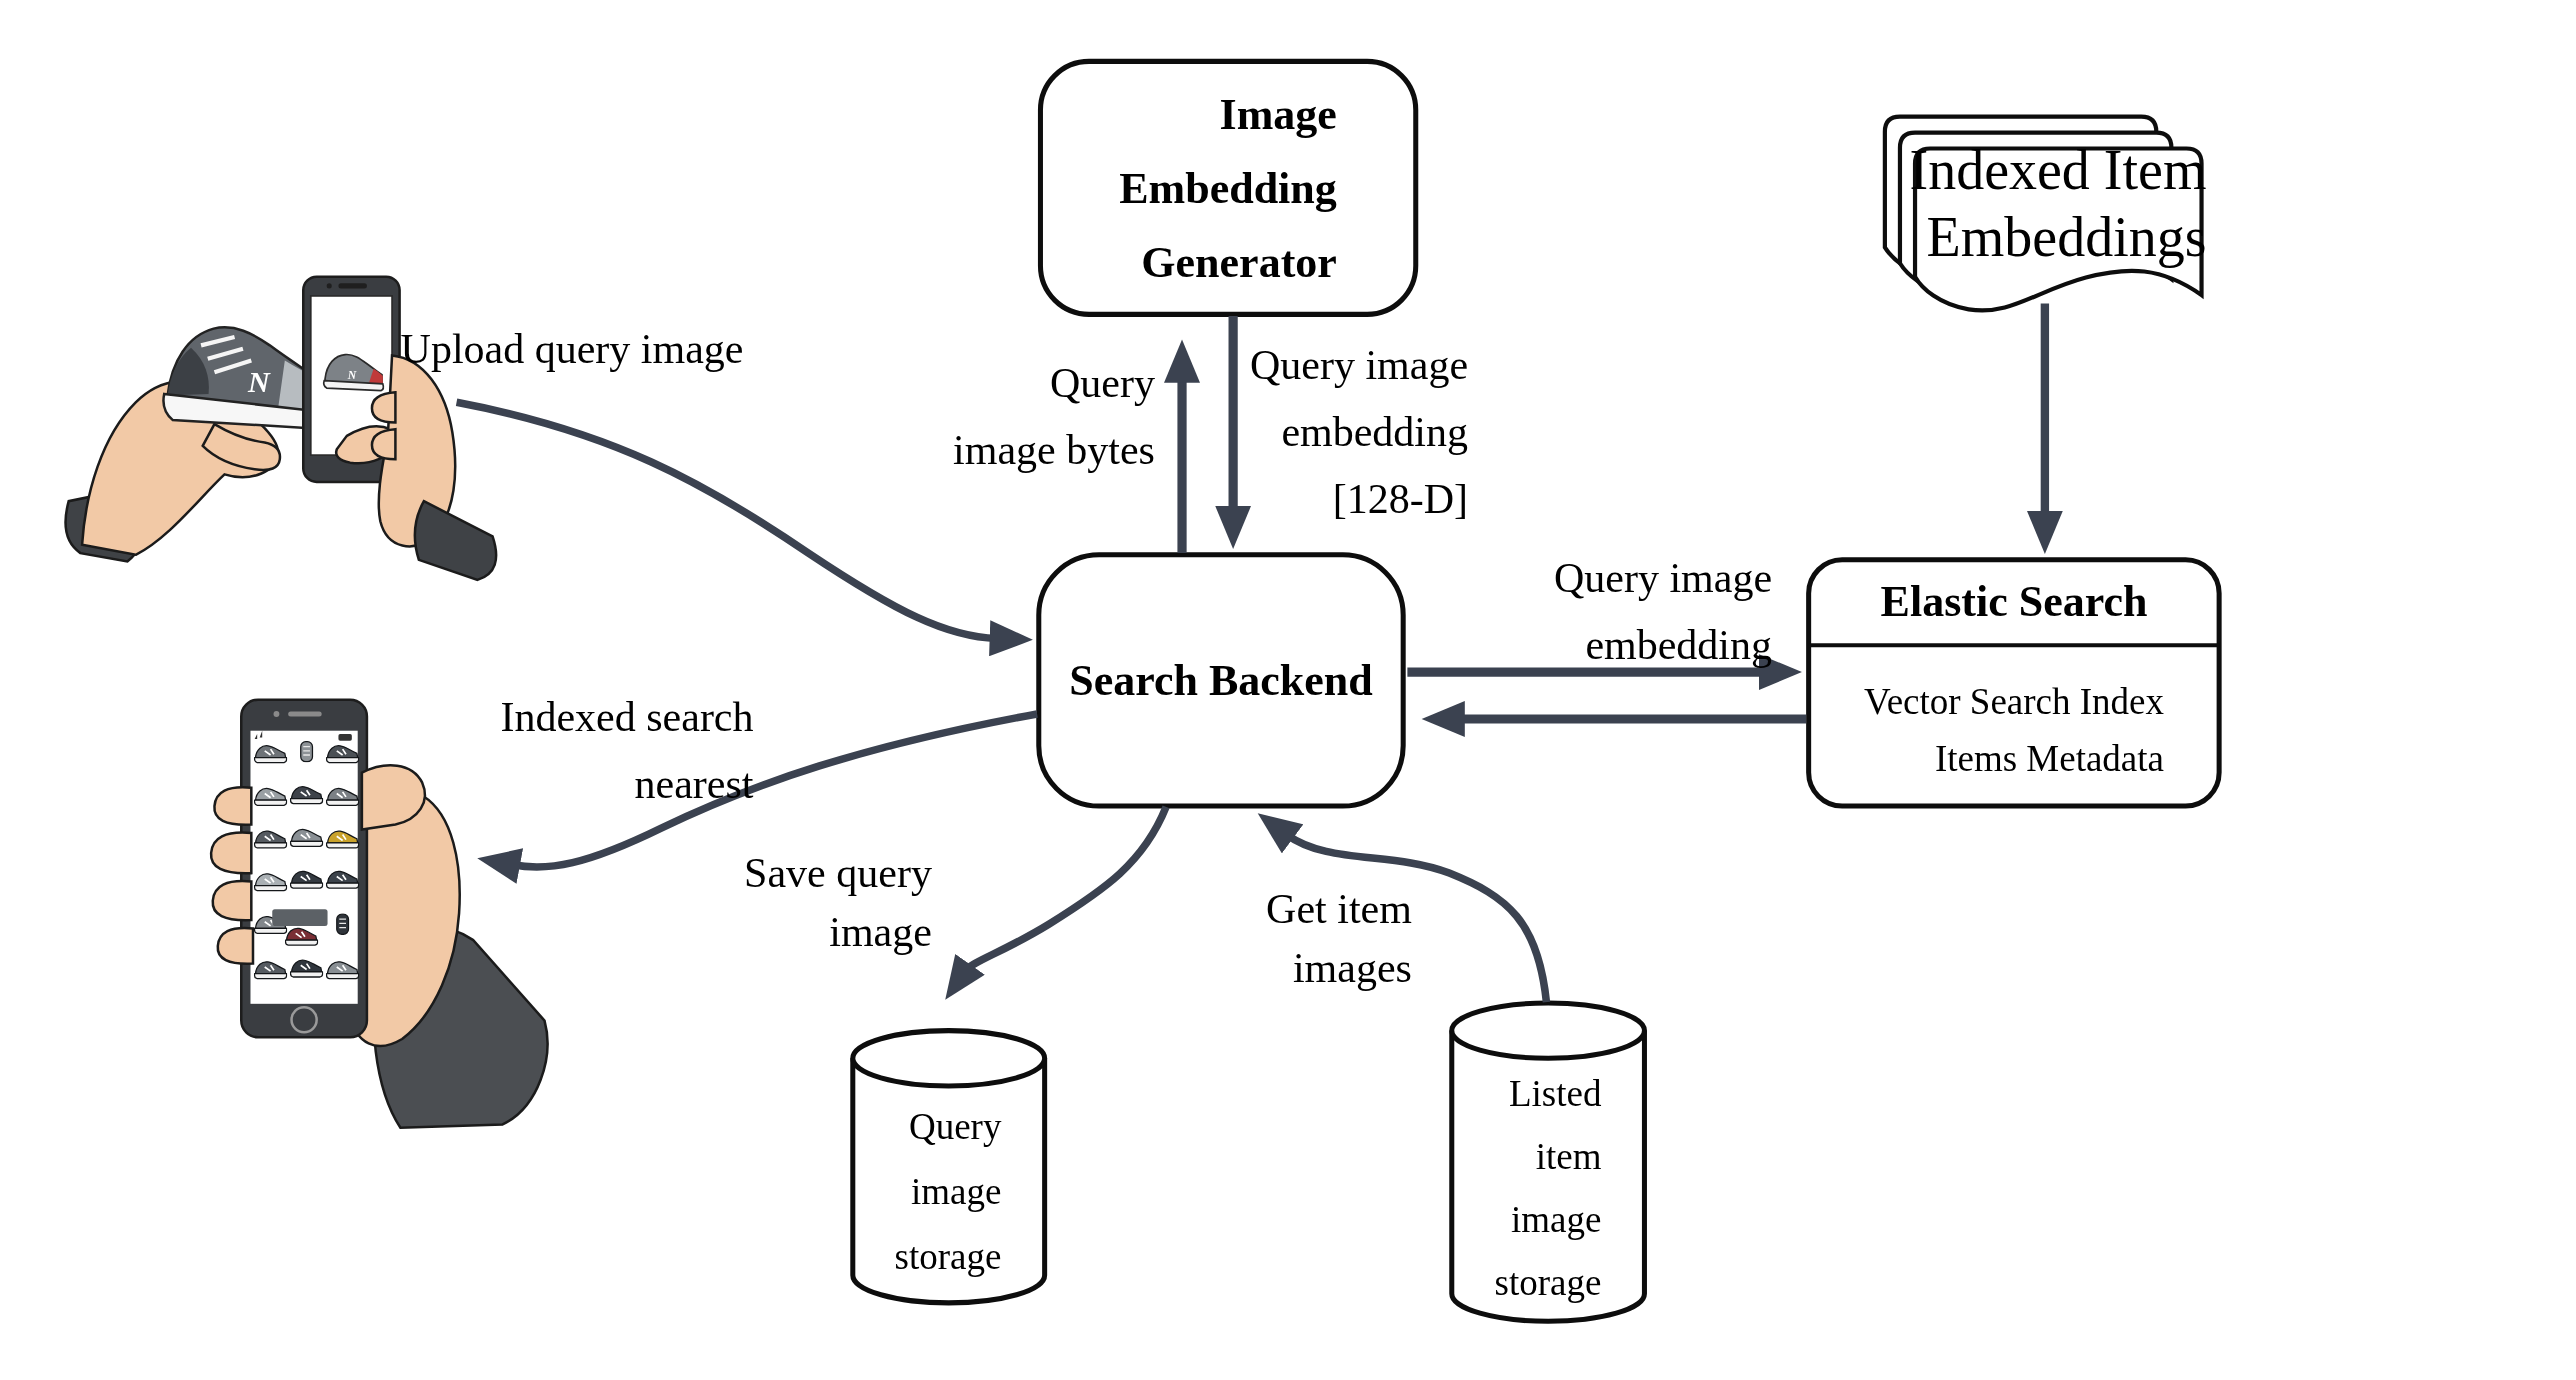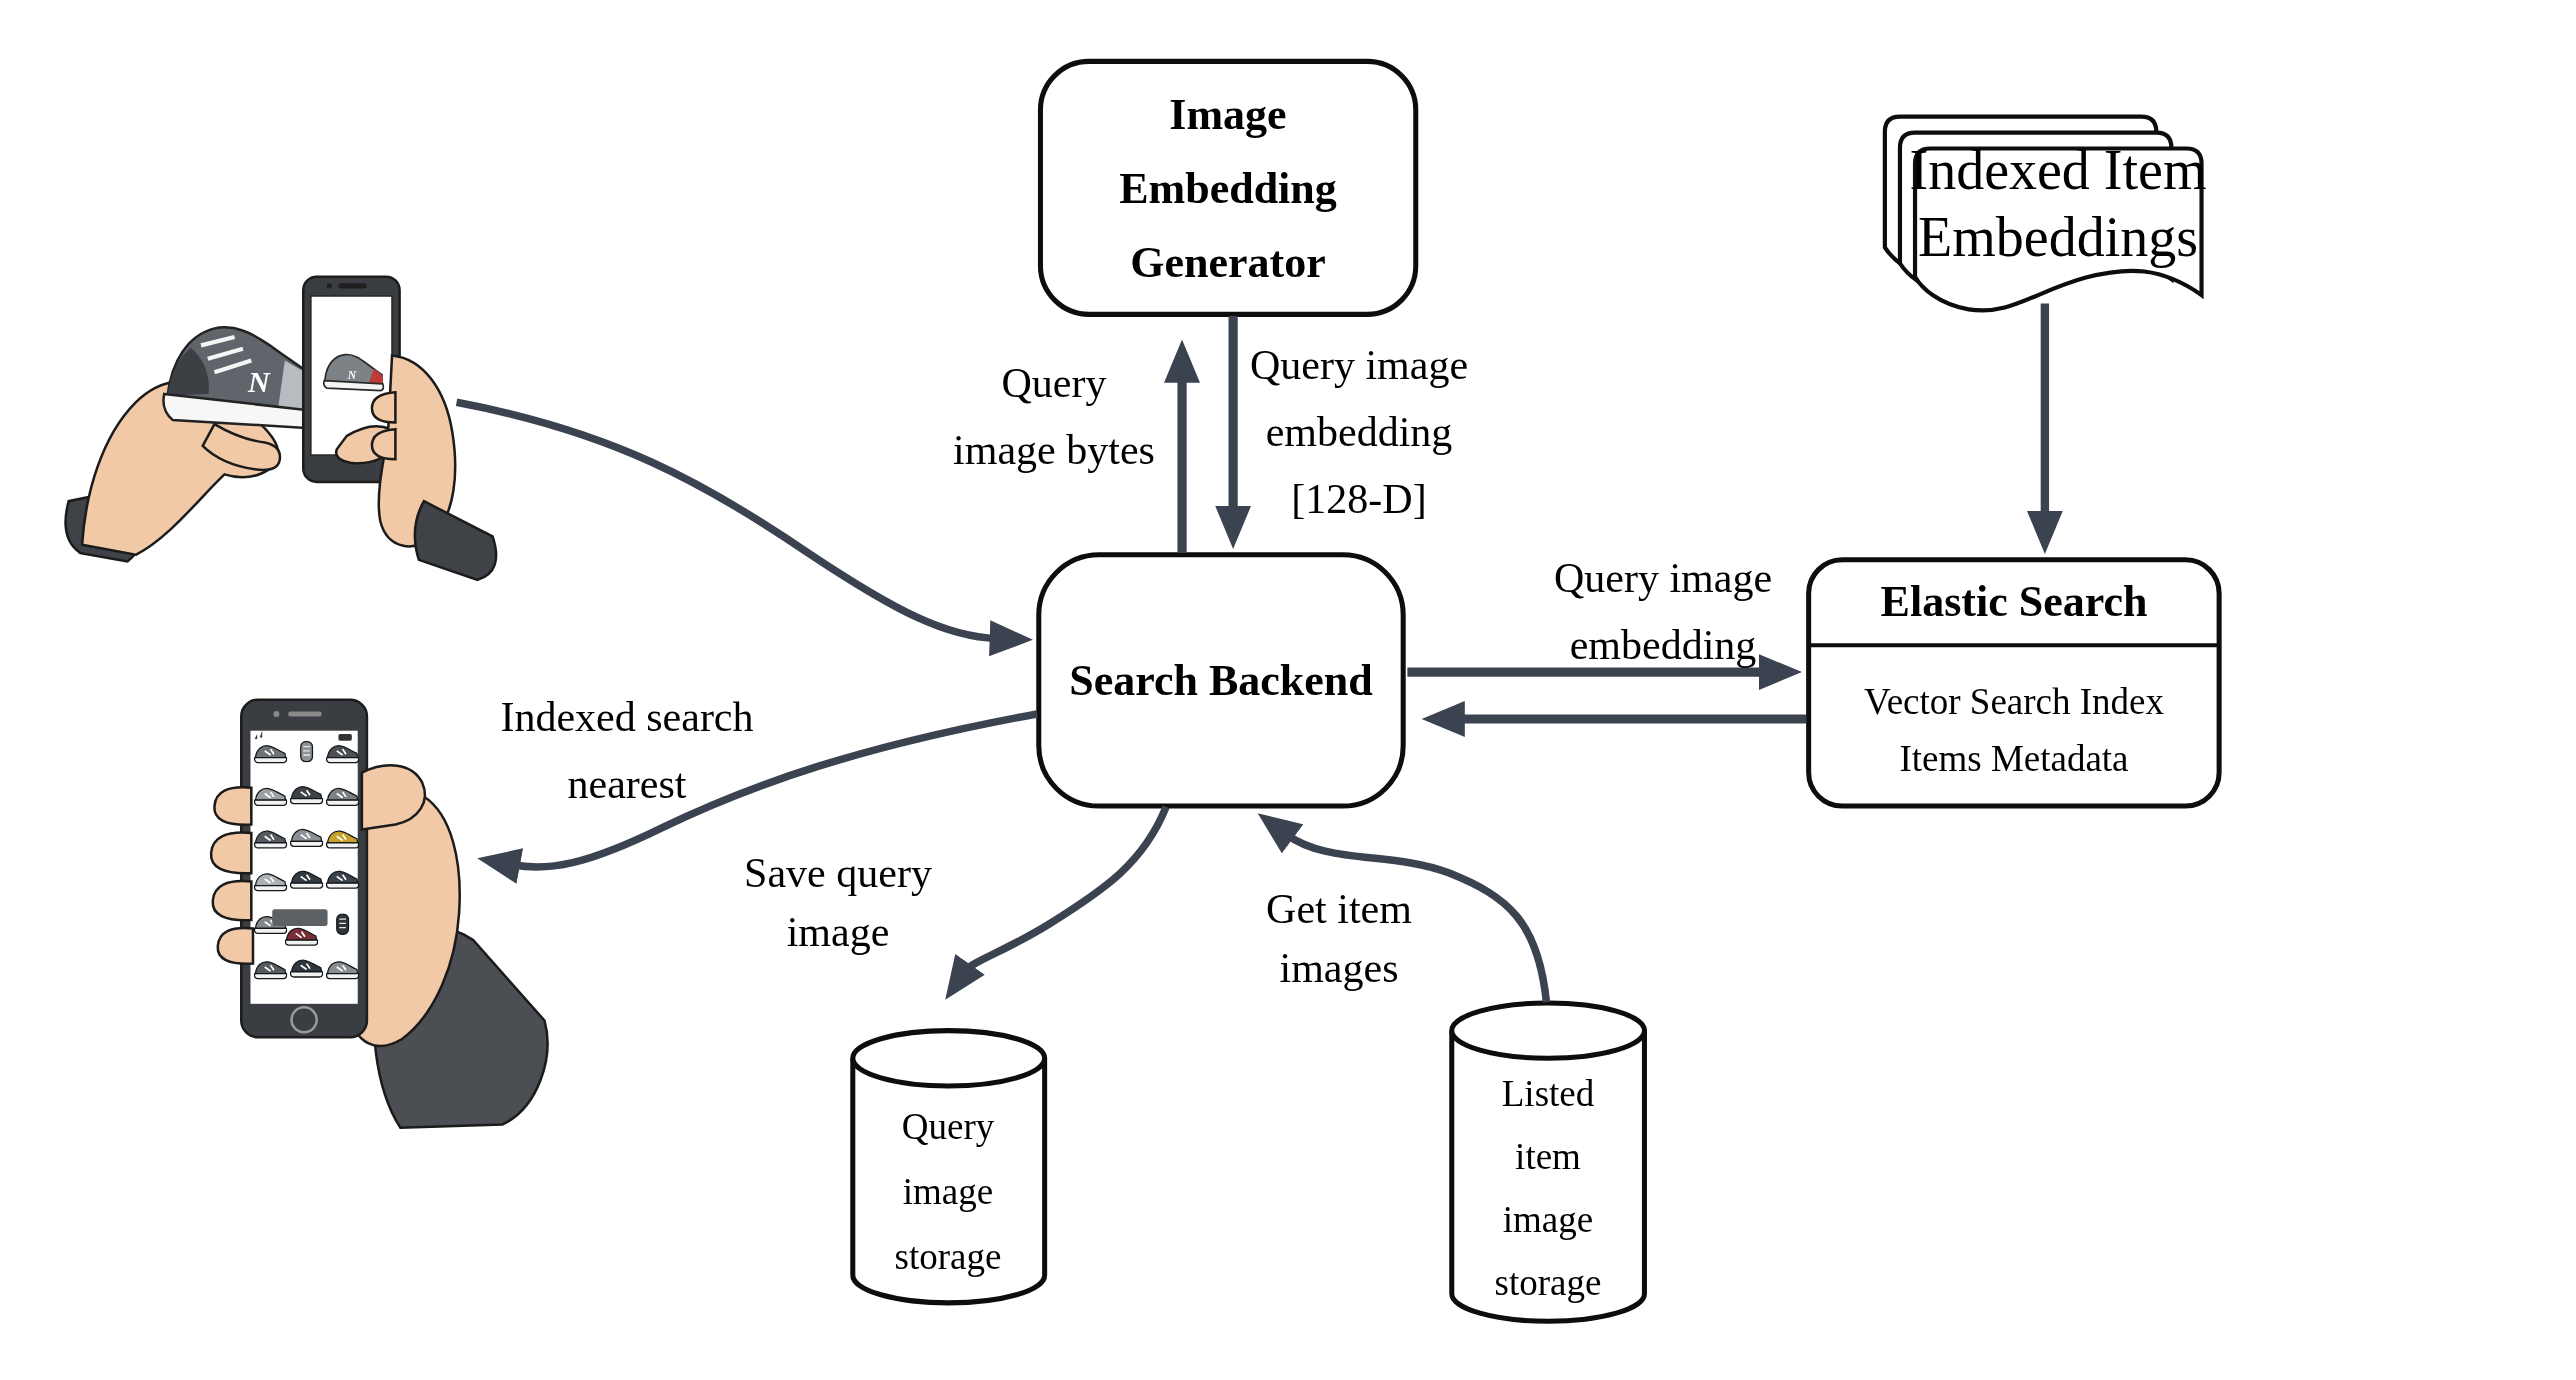--- a/index.html
+++ b/index.html
@@ -1,19 +1,19 @@
 <!DOCTYPE html>
 <html style="font-size:13.4px"><head>
 <meta charset="utf-8">
 <style>
   html,body{margin:0;padding:0;background:#fff}
   .stage{position:relative;width:2576px;height:1381px;background:#fff;overflow:hidden;
          font-family:"Liberation Serif","DejaVu Serif",serif;color:#000}
   .layer{position:absolute;left:0;top:0}
-  .lbl{position:absolute;transform:translateX(-50%);text-align:center;white-space:nowrap;
+  .lbl{position:absolute;transform:translateX(-50%);text-align:right;white-space:nowrap;
        font-size:42px;line-height:67px;color:#000}
   .lbl span{display:block}
   .bold{font-weight:700}
   .f52{font-size:44px}
   .f48{font-size:56px}
   .f44{font-size:37px}
   .lh88{line-height:74px}
   .lh84{line-height:70px}
   .lh78{line-height:65px}
   .lh75{line-height:63px}
@@ -177,20 +177,23 @@
     <span>storage</span>
   </div>
 
   <div class="lbl f44 lh75" style="left:1548px;top:1062px">
     <span>Listed</span>
     <span>item</span>
     <span>image</span>
     <span>storage</span>
   </div>
 
+  <div class="lbl" style="left:572px;top:316px">
+    <span>Upload query image</span>
+  </div>
 
   <div class="lbl" style="left:1054px;top:350px">
     <span>Query</span>
     <span>image bytes</span>
   </div>
 
   <div class="lbl" style="left:1359px;top:332px">
     <span>Query image</span>
     <span>embedding</span>
     <span>[128-D]</span>

